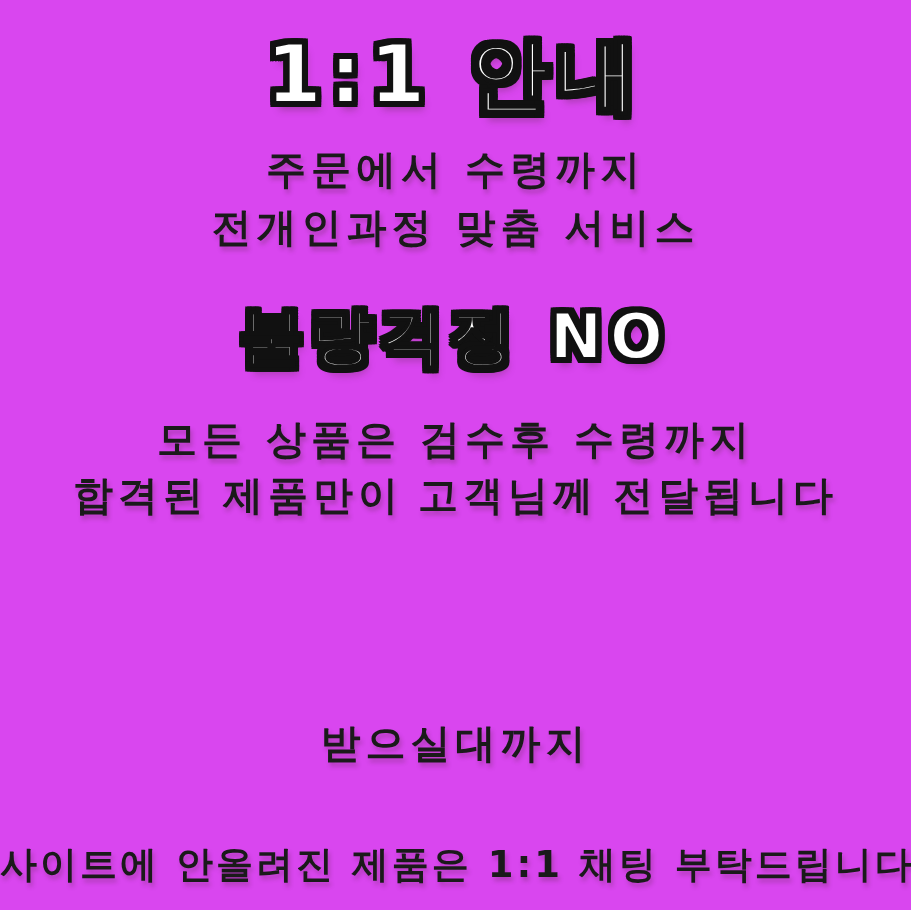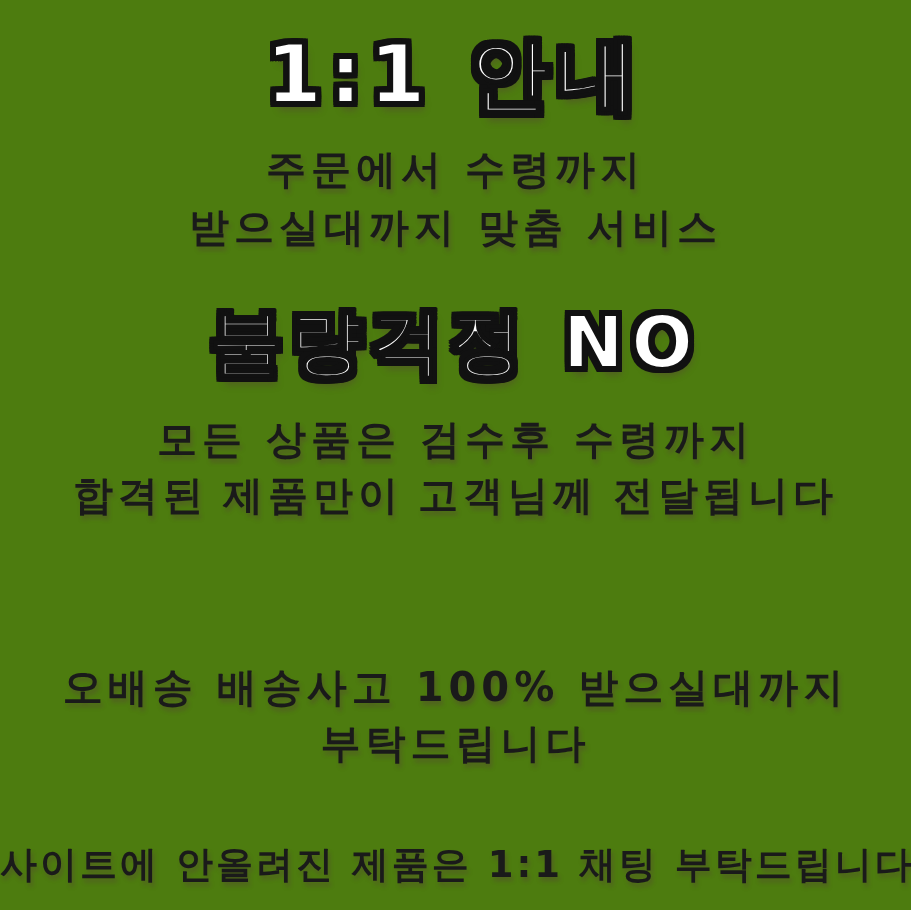--- a/index.html
+++ b/index.html
@@ -3,21 +3,21 @@
 <meta charset="utf-8">
 <style>
   html, body {
     margin: 0;
     padding: 0;
   }
   .canvas {
     position: relative;
     width: 911px;
     height: 910px;
-    background: #4d7c0f;
+    background: #d946ef;
     overflow: hidden;
     font-family: "DejaVu Sans", "Liberation Sans", sans-serif;
   }
   .line {
     position: absolute;
     left: 0;
     right: 0;
     text-align: center;
     margin: 0;
     white-space: nowrap;
@@ -33,21 +33,21 @@
       -5px  0   0 #111,  5px  0   0 #111,  0   -5px 0 #111,  0    5px 0 #111,
       -3px -5px 0 #111,  3px -5px 0 #111, -3px  5px 0 #111,  3px  5px 0 #111,
       -5px -3px 0 #111,  5px -3px 0 #111, -5px  3px 0 #111,  5px  3px 0 #111,
        4px  8px 7px rgba(90,40,70,0.35);
   }
   .title {
     top: 22px;
     font-size: 80px;
   }
   .heading {
-    font-size: 72px;
+    font-size: 62px;
   }
   .heading-quality { top: 295px; }
   .heading-shipping { top: 558px; }
   
   .body-text {
     color: #1a1a1a;
     font-size: 40px;
     font-weight: bold;
     letter-spacing: 5px;
     text-shadow: 2px 4px 4px rgba(90,40,70,0.30);
@@ -69,28 +69,27 @@
 </style>
 </head>
 <body>
 
 <div class="canvas">
 
   <h1 class="line outlined title">1:1 안내</h1>
 
   <p class="line body-text intro-1">주문에서 수령까지</p>
 
-  <p class="line body-text intro-2">받으실대까지 맞춤 서비스</p>
+  <p class="line body-text intro-2">전개인과정 맞춤 서비스</p>
 
   <h2 class="line outlined heading heading-quality">불량걱정 NO</h2>
 
   <p class="line body-text quality-1">모든 상품은 검수후 수령까지</p>
 
   <p class="line body-text quality-2">합격된 제품만이 고객님께 전달됩니다</p>
 
 
-  <p class="line body-text shipping-1">오배송 배송사고 100% 받으실대까지</p>
 
-  <p class="line body-text shipping-2">부탁드립니다</p>
+  <p class="line body-text shipping-2">받으실대까지</p>
 
   <p class="line footer-text">사이트에 안올려진 제품은 1:1 채팅 부탁드립니다</p>
 
 </div>
 
 </body></html>

